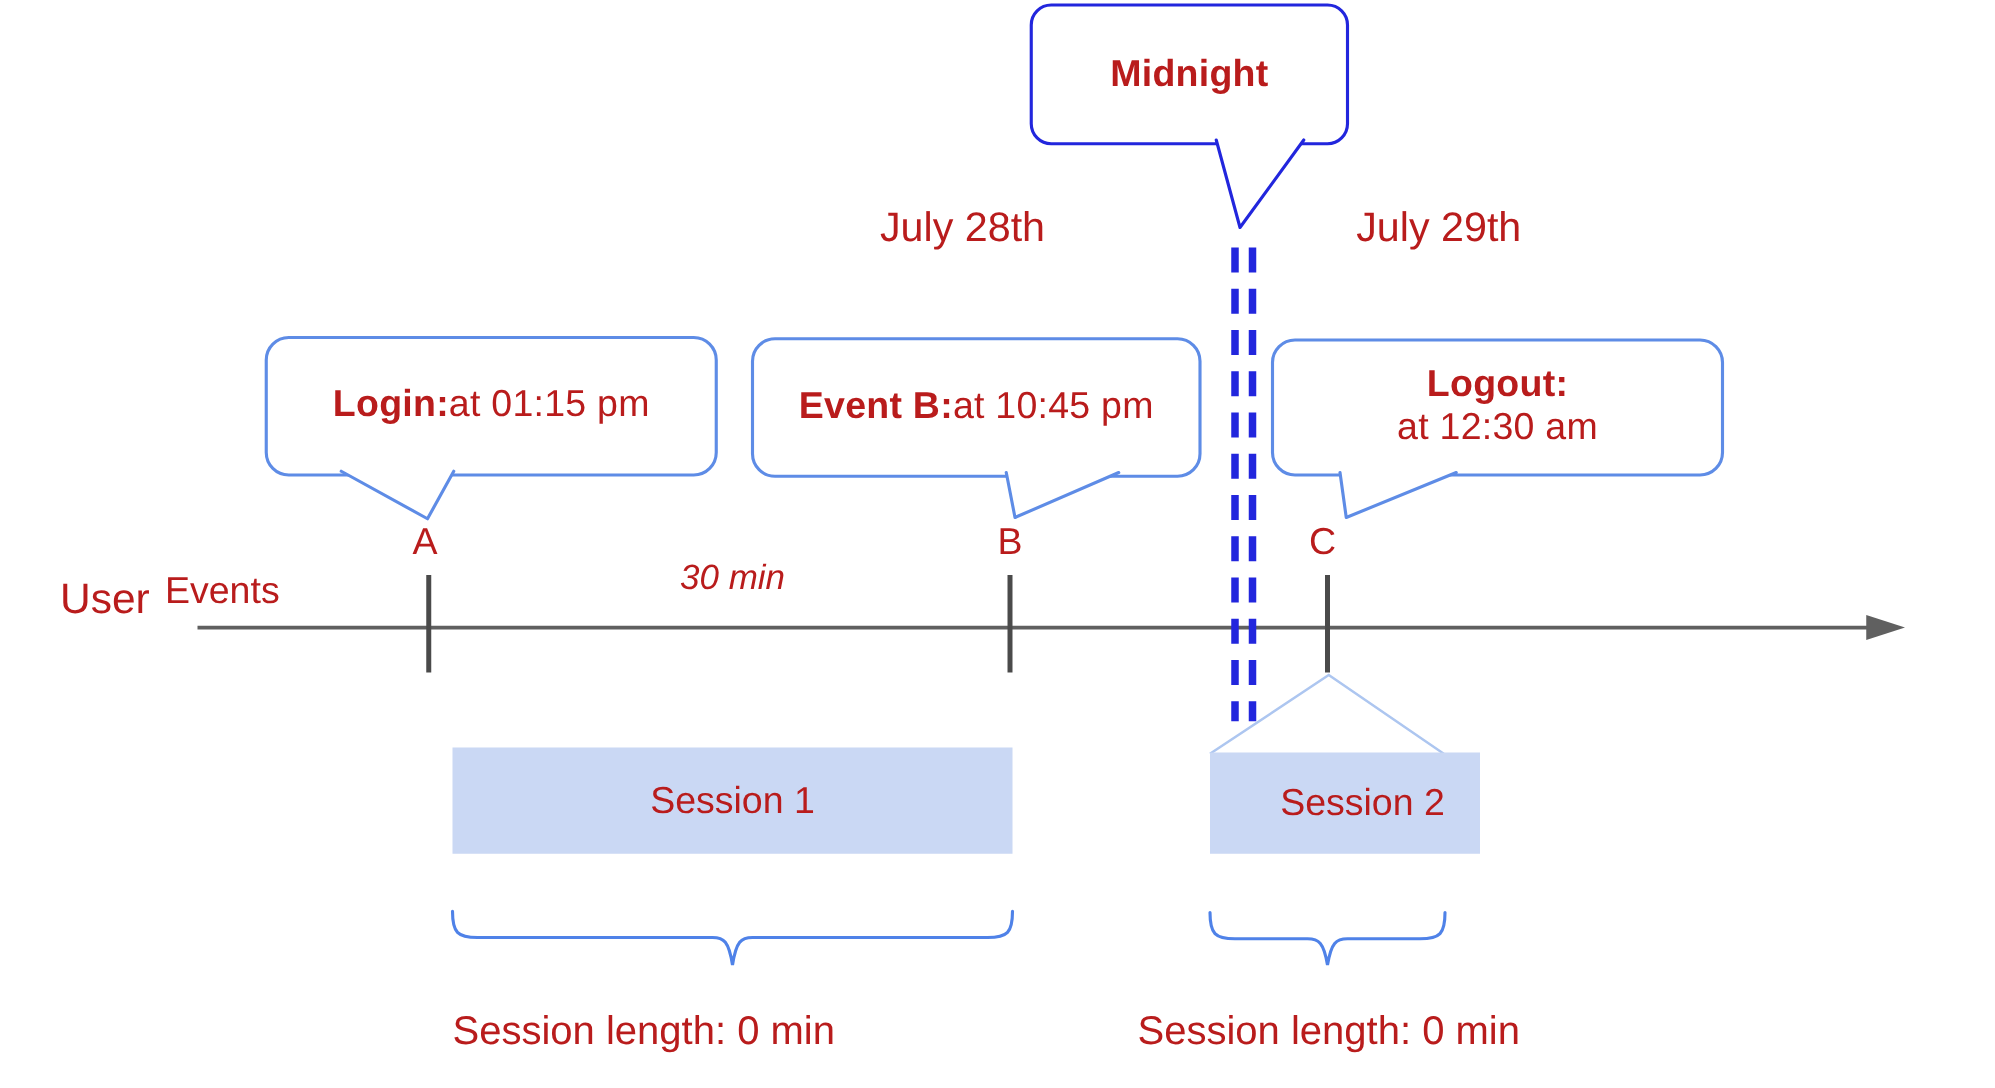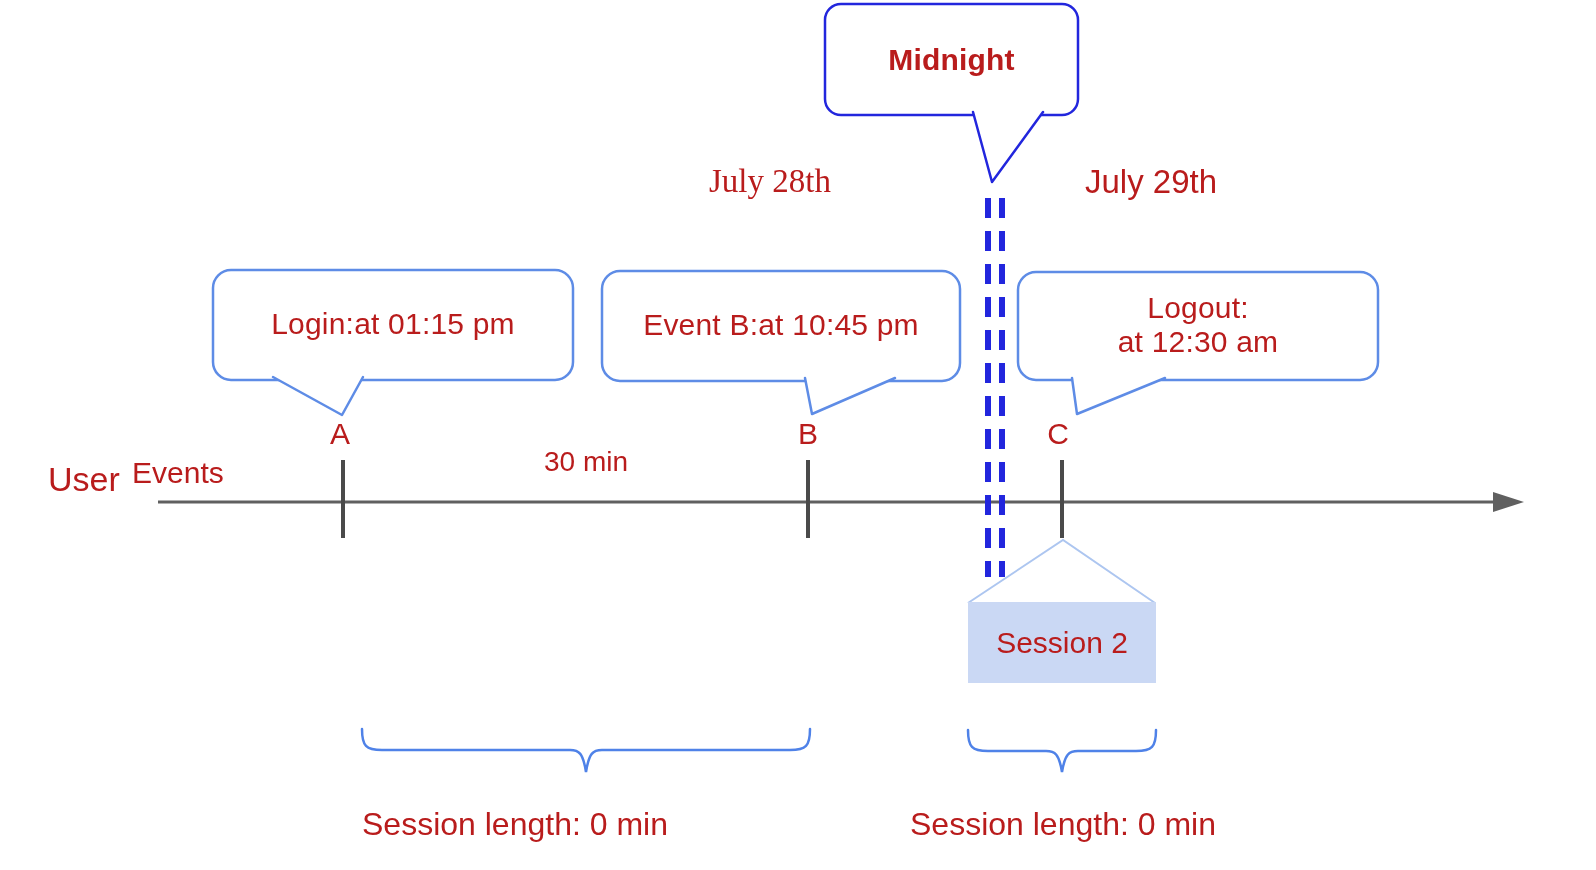--- a/index.html
+++ b/index.html
@@ -22,27 +22,27 @@
 
   
   .bubble-text {
     position: absolute;
     display: flex;
     align-items: center;
     justify-content: center;
     font-size: 30px;
     letter-spacing: 0.2px;
   }
-  .bubble-text b { font-weight: normal; }
+  .bubble-text b { font-weight: bold; }
 
   .date-label   { font-size: 33px; top: 163px; }
   .axis-label   { font-size: 30px; }
   .user-label   { font-size: 34px; }
   .tick-label   { font-size: 30px; }
-  .interval-label { font-size: 28px; }
+  .interval-label { font-size: 28px; font-style: italic; }
 
   .session-box {
     position: absolute;
     background: #cad8f4;
     display: flex;
     align-items: center;
     justify-content: center;
     font-size: 30px;
   }
   .session-length-label { font-size: 32px; }
@@ -94,29 +94,30 @@
   <div class="bubble-text" style="left:602px; top:271px; width:358px; height:108px;">
       <b>Event B:</b>
       <span> at 10:45 pm</span>
     </div>
 
   <div class="bubble-text" style="left:1018px; top:272px; width:360px; height:106px;flex-direction:column;">
       <b>Logout:</b>
       <span> at 12:30 am</span>
     </div>
 
-  <div class="abs date-label center-x" style="left:770px;font-family:Liberation Serif, serif;">July 28th</div>
+  <div class="abs date-label center-x" style="left:770px;">July 28th</div>
   <div class="abs date-label center-x" style="left:1127px;margin-left:24px;">July 29th</div>
 
   <div class="abs axis-label" style="left:132px; top:417px;margin-top:39px;">Events</div>
   <div class="abs user-label" style="left:48px; top:460px;">User</div>
   <div class="abs interval-label center-x" style="left:586px; top:446px;">30 min</div>
 
   <div class="abs tick-label center-x" style="left:340px; top:417px;">A</div>
   <div class="abs tick-label center-x" style="left:808px; top:417px;">B</div>
   <div class="abs tick-label center-x" style="left:1058px; top:417px;">C</div>
 
-  <div class="session-box" style="left:968px; top:602px; width:188px; height:81px;">Session 2</div>
+  <div class="session-box" style="left:362px; top:598px; width:448px; height:85px;">Session 1</div>
+  <div class="session-box" style="left:968px; top:602px; width:188px; height:81px;padding-left:28px;">Session 2</div>
 
   <div class="abs session-length-label" style="left:362px; top:806px;">Session length: 0 min</div>
   <div class="abs session-length-label" style="left:910px; top:806px;">Session length: 0 min</div>
 
 </div>
 
 </body></html>

